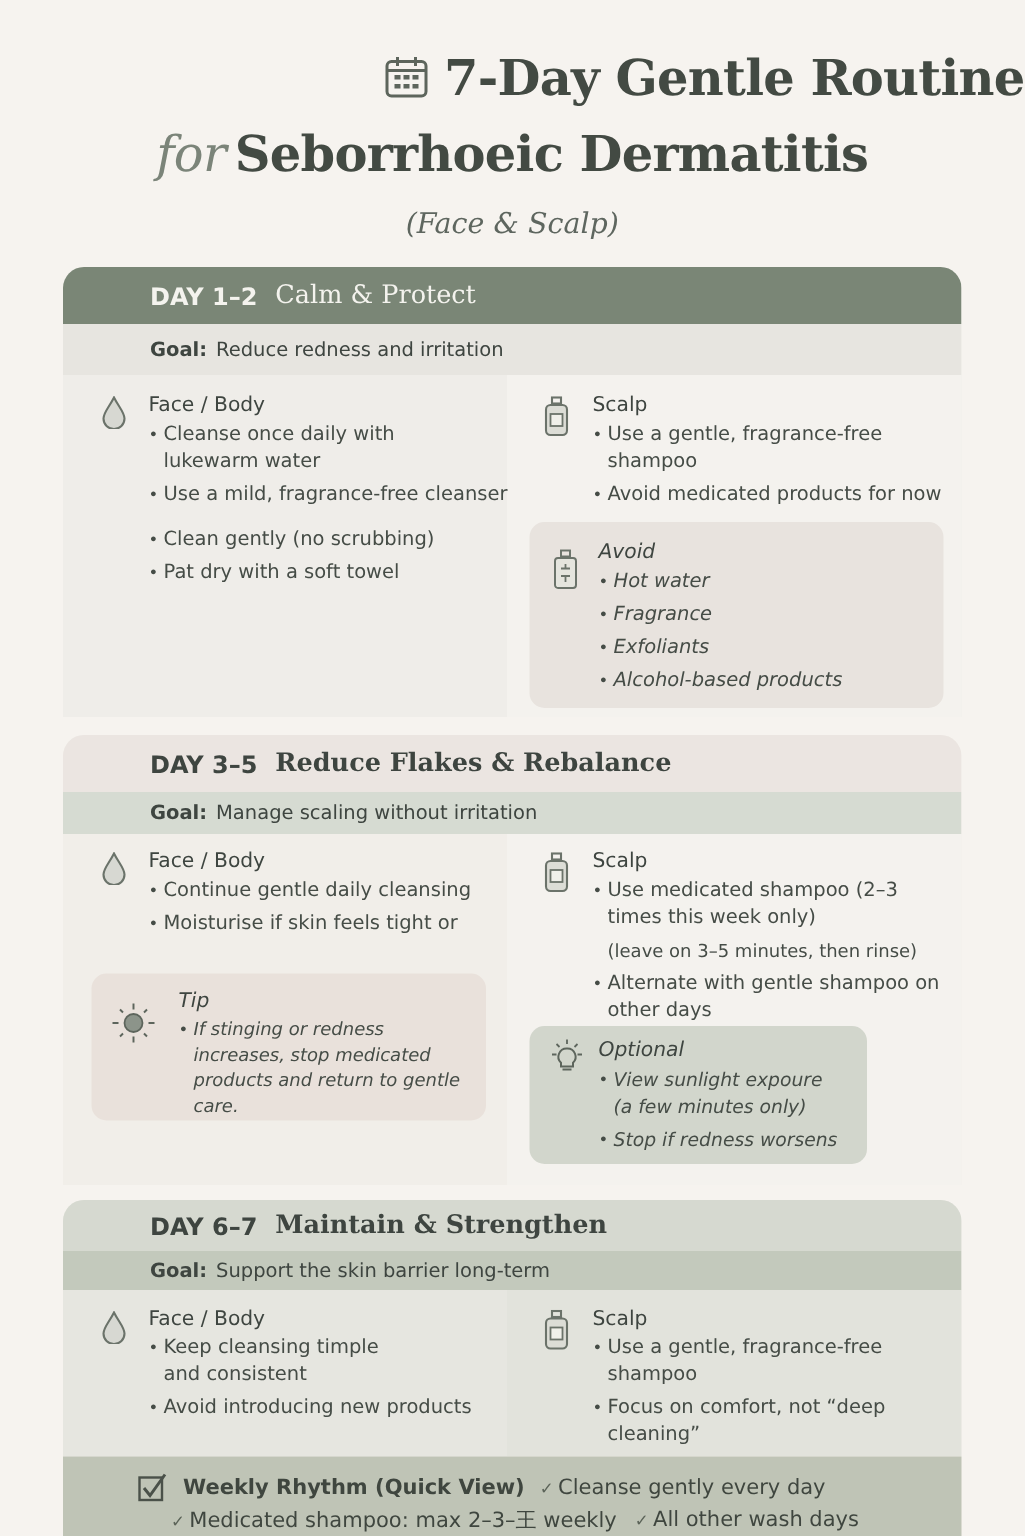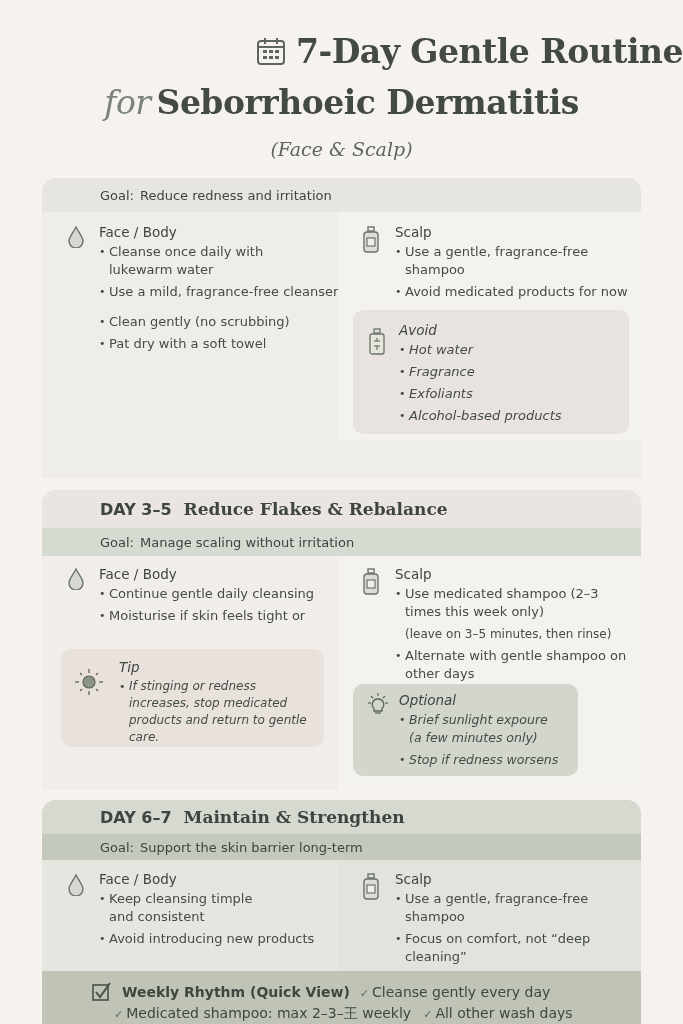--- a/index.html
+++ b/index.html
@@ -42,21 +42,21 @@
       display: flex; align-items: center; gap: 12px;
       font-family: "DejaVu Serif", serif;
       font-size: 17px;
     }
     .card-head .day { font-family: "DejaVu Sans", sans-serif; font-weight: 700; font-size: 16px; }
     .goal-bar {
       height: 34px; padding-left: 58px;
       display: flex; align-items: center; gap: 6px;
       font-size: 13px; color: #3e4540;
     }
-    .goal-bar .lbl { font-weight: 400; }
+    .goal-bar .lbl { font-weight: 700; }
     .card-body { position: relative; }
     .col { position: absolute; top: 0; }
     .sec-title { font-size: 13.5px; color: #3e4540; font-weight: 500; margin-bottom: 3px; }
     ul.bul { list-style: none; }
     ul.bul li {
       font-size: 13px; line-height: 18px; color: #454c46;
       padding-left: 10px; position: relative; margin-bottom: 4px;
     }
     ul.bul li::before {
       content: "•"; position: absolute; left: 0; top: 0; font-size: 11px;
@@ -96,20 +96,24 @@
     </svg>
     <span>7-Day Gentle Routine</span>
   </div>
   <div class="title-line2">
     <span class="for">for</span><span>Seborrhoeic Dermatitis</span>
   </div>
   <div class="subtitle">(Face &amp; Scalp)</div>
 </div>
 
 <div class="card" style="top:178px; height:300px; background:#efede9;">
+  <div class="card-head" style="background:#7a8676; color:#f4f3ee;">
+    <span class="day">DAY 1–2</span>
+    <span>Calm &amp; Protect</span>
+  </div>
   <div class="goal-bar" style="background:#e7e5e0;">
     <span class="lbl">Goal:</span>
     <span>Reduce redness and irritation</span>
   </div>
   <div class="card-body" style="height:228px;">
     <div style="position:absolute; left:0; top:0; width:296px; height:228px; background:#efede9;"></div>
     <div style="position:absolute; left:296px; top:0; width:303px; height:228px; background:#f4f2ee;"></div>
 
     <svg class="ico" style="left:26px; top:14px;" width="16" height="22" viewBox="0 0 16 22">
       <path d="M8 1 C 5 7, 1 11, 1 15 A 7 7 0 0 0 15 15 C 15 11, 11 7, 8 1 Z" fill="#d7d8d2" stroke="#6b736a" stroke-width="1.4"></path>
@@ -222,21 +226,21 @@
         <line x1="10" y1="21" x2="16" y2="21" stroke="#5d655c" stroke-width="1.3"></line>
         <line x1="13" y1="1" x2="13" y2="4" stroke="#5d655c" stroke-width="1.2"></line>
         <line x1="3" y1="11" x2="6" y2="11" stroke="#5d655c" stroke-width="1.2"></line>
         <line x1="20" y1="11" x2="23" y2="11" stroke="#5d655c" stroke-width="1.2"></line>
         <line x1="6" y1="4" x2="8" y2="6" stroke="#5d655c" stroke-width="1.2"></line>
         <line x1="20" y1="4" x2="18" y2="6" stroke="#5d655c" stroke-width="1.2"></line>
       </svg>
       <div class="col" style="left:46px; top:8px; width:220px;">
         <div class="sec-title">Optional</div>
         <ul class="bul">
-          <li style="width:165px; font-size:12.5px;">Brief sunlight expoure (a few minutes only)</li>
+          <li style="width:165px; font-size:12.5px;">View sunlight expoure (a few minutes only)</li>
           <li style="font-size:12.5px;">Stop if redness worsens</li>
         </ul>
       </div>
     </div>
   </div>
 </div>
 
 <div class="card" style="top:800px; height:171px; background:#e8e8e2;">
   <div class="card-head" style="background:#d6d9d0; color:#3e4540; height:34px;">
     <span class="day">DAY 6–7</span>

